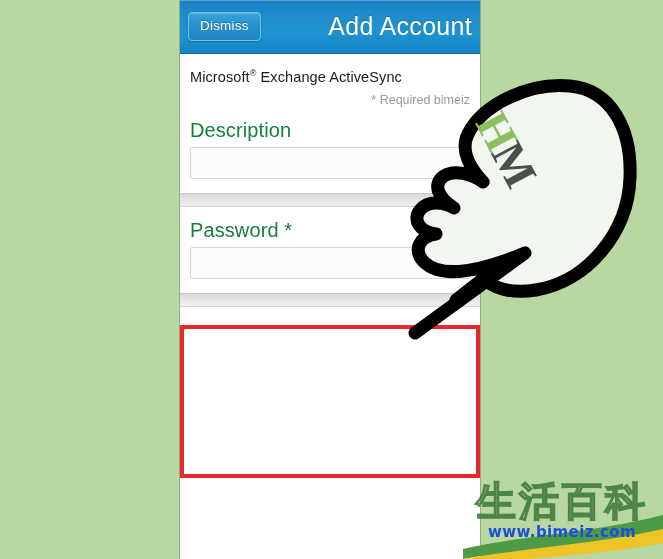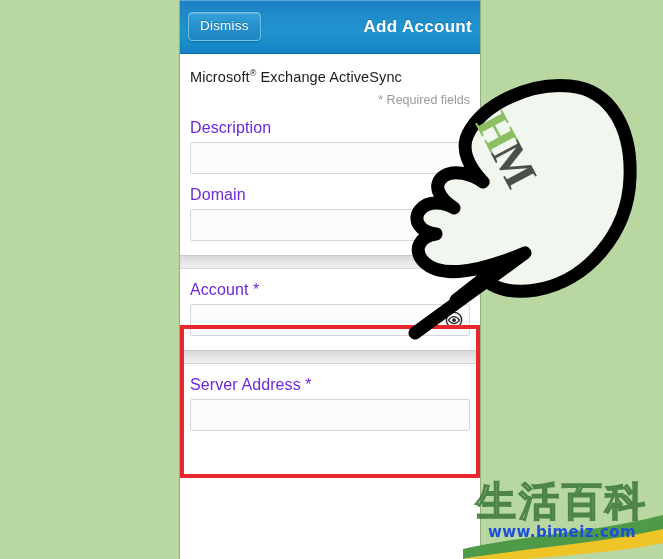--- a/index.html
+++ b/index.html
@@ -64,22 +64,22 @@
   }
   #next-button {
     color: #8ec9e6;
     background: transparent;
     border: 1px solid rgba(255,255,255,0.30);
     box-shadow: none;
     text-shadow: 0 -1px 0 rgba(0,0,0,.15);
   }
   #header-title {
     color: #ffffff;
-    font-size: 17px;
-    font-weight: 700;
+    font-size: 25px;
+    font-weight: 400;
     letter-spacing: .3px;
     text-shadow: 0 -1px 0 rgba(0,0,0,.22);
     white-space: nowrap;
   }
 
   
   #form-body {
     position: relative;
     background: #ffffff;
     height: 457px;
@@ -103,22 +103,22 @@
 
   .band {
     height: 12px;
     background: linear-gradient(180deg,#d9d9d9 0%, #e7e7e7 55%, #efefef 100%);
     border-top: 1px solid #c9c9c9;
     border-bottom: 1px solid #d4d4d4;
   }
 
   .field-group { padding: 0 10px; }
   .field-label {
-    font-size: 16px;
-    color: #6d28d9;
+    font-size: 20px;
+    color: #15803d;
     margin: 12px 0 5px 0;
     letter-spacing: .1px;
   }
   .field-input {
     position: relative;
     height: 32px;
     background: #fdfcfd;
     border: 1px solid #d7d5d9;
     border-radius: 2px;
     box-sizing: border-box;
@@ -234,62 +234,50 @@
 
   <div id="app-header">
     <div class="hdr-btn" id="dismiss-button">Dismiss</div>
     <div id="header-title">Add Account</div>
   </div>
 
   <div id="form-body">
 
     <div class="section-title"><span>Microsoft</span><sup>®</sup><span> Exchange ActiveSync</span></div>
 
-    <div id="required-note">* Required fields</div>
+    <div id="required-note">* Required bimeiz</div>
 
     <div class="field-group">
       <div class="field-label">Description</div>
       <div class="field-input">
         <input type="text" placeholder="" style="">
       </div>
     </div>
 
-    <div class="field-group">
-      <div class="field-label">Domain</div>
-      <div class="field-input">
-        <input type="text" placeholder="" style="">
-      </div>
-    </div>
 
 
     <div style="height:14px"></div>
     <div class="band"></div>
 
 
     <div class="field-group">
-      <div class="field-label">Account *</div>
+      <div class="field-label">Password *</div>
       <div class="field-input">
         <input type="password" placeholder="" style="">
         <svg id="password-visibility-toggle" viewBox="0 0 24 24">
           <circle cx="12" cy="12" r="10.2" fill="none" stroke="#2a2a2a" stroke-width="1.9"></circle>
           <path d="M4.6 12.2c2.3-3.1 4.8-4.6 7.4-4.6s5.1 1.5 7.4 4.6c-2.3 3.1-4.8 4.6-7.4 4.6s-5.1-1.5-7.4-4.6z" fill="none" stroke="#2a2a2a" stroke-width="1.7"></path>
           <circle cx="12" cy="12.2" r="2.5" fill="#2a2a2a"></circle>
         </svg>
       </div>
     </div>
 
     <div style="height:14px"></div>
     <div class="band"></div>
 
-    <div class="field-group">
-      <div class="field-label">Server Address *</div>
-      <div class="field-input">
-        <input type="text" placeholder="" style="">
-      </div>
-    </div>
 
   </div>
 </div>
 
 <div id="highlight-box"></div>
 
 <svg id="hand-pointer" viewBox="0 0 320 350">
   <path d="M95 295
            L205 215
            C150 238 118 238 104 224

